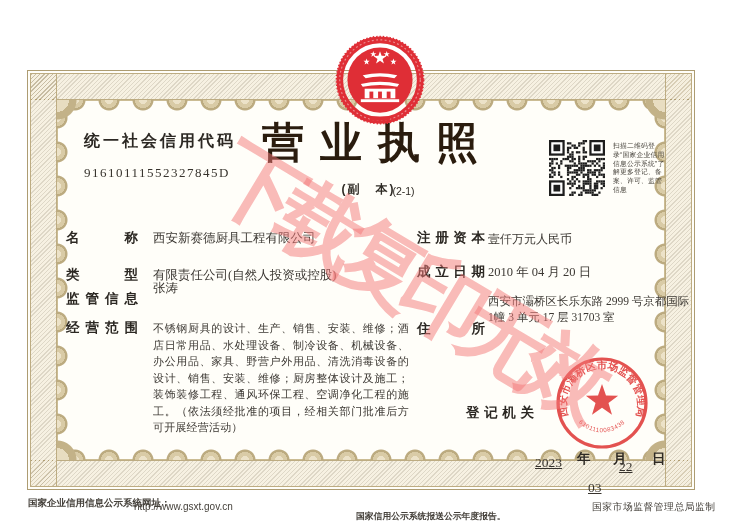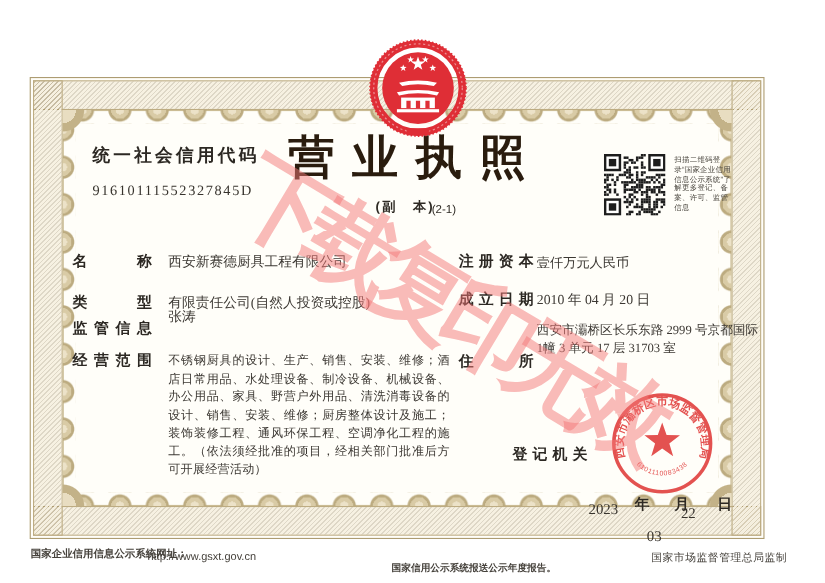--- a/index.html
+++ b/index.html
@@ -57,21 +57,21 @@
 
   .flabel{position:absolute;z-index:2;font-weight:bold;font-size:13.5px;color:#2c2823;
     text-align:justify;text-align-last:justify;-moz-text-align-last:justify;white-space:normal;}
   .w72{width:72px;} .w68{width:68px;}
   .fvalue{position:absolute;z-index:2;font-family:"Liberation Serif",serif;font-size:12.5px;color:#3c3833;}
   .scope{width:256px;font-size:11px;line-height:16.5px;letter-spacing:.2px;text-align:justify;}
   .addr{width:205px;font-size:11.5px;line-height:16px;}
 
   .date-token{position:absolute;z-index:2;color:#2e2a24;}
   .dt-unit{font-weight:bold;font-size:13.5px;}
-  .dt-num{font-family:"Liberation Serif",serif;font-size:13.5px;color:#37332d;}
+  .dt-num{font-family:"Liberation Serif",serif;font-size:13.5px;color:#37332d;text-decoration:underline;}
 
   .seal-wrap{position:absolute;left:526px;top:284px;width:96px;height:96px;z-index:4;opacity:.88;mix-blend-mode:multiply;}
 
   .watermark{position:absolute;left:252px;top:118px;z-index:6;pointer-events:none;white-space:nowrap;
     transform:rotate(31deg);transform-origin:0 0;
     font-weight:bold;font-size:86px;letter-spacing:-14px;color:rgba(243,120,120,0.5);}
 
   .footer-text{position:absolute;color:#45413b;z-index:2;}
   .f-site-label{left:28px;top:497px;font-size:9.5px;font-weight:bold;}
   .f-site-url{left:134px;top:501px;font-size:10px;}

